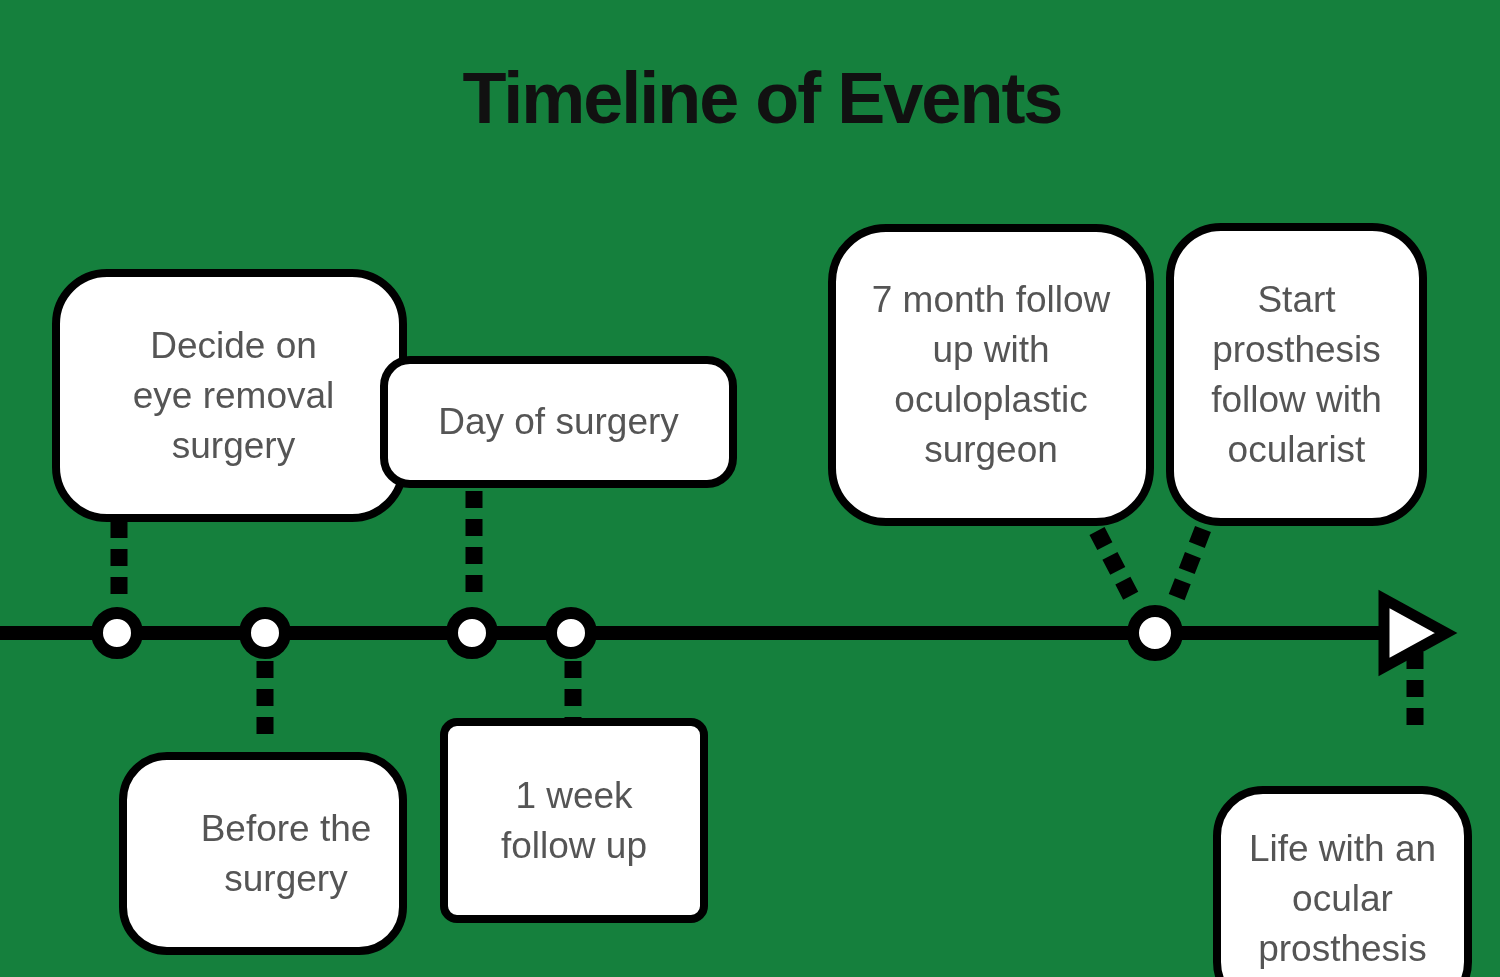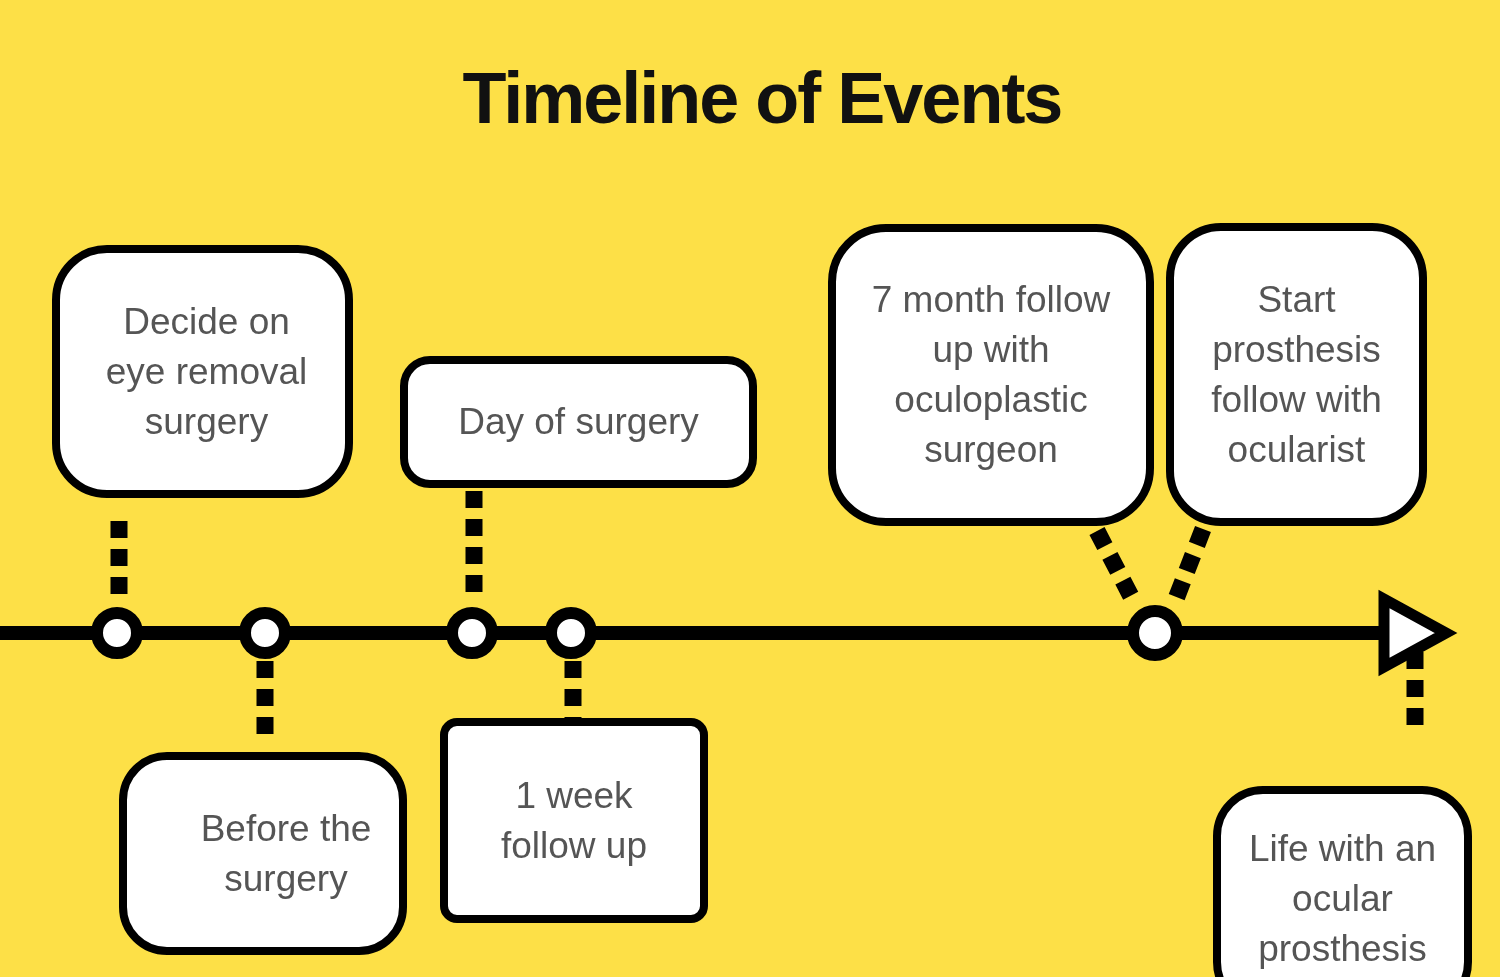--- a/index.html
+++ b/index.html
@@ -5,21 +5,21 @@
   html, body {
     margin: 0;
     padding: 0;
     background: #ffffff;
     font-family: "Liberation Sans", sans-serif;
   }
   .canvas {
     position: relative;
     width: 1500px;
     height: 977px;
-    background: #fde047;
+    background: #15803d;
     overflow: hidden;
   }
   .title {
     position: absolute;
     top: 52px;
     left: 0;
     width: 100%;
     text-align: center;
     padding-left: 24px;
     box-sizing: border-box;
@@ -65,22 +65,22 @@
     justify-content: center;
     text-align: center;
   }
   .label {
     white-space: pre-line;
     font-size: 37px;
     line-height: 50px;
     color: #555555;
     font-weight: 400;
   }
-  .b-decide   { left: 52px;   top: 245px; width: 301px; height: 253px; border-radius: 55px; padding-left: 8px; }
-  .b-day      { left: 400px;  top: 356px; width: 357px; height: 132px; border-radius: 30px; }
+  .b-decide   { left: 52px;   top: 269px; width: 355px; height: 253px; border-radius: 55px; padding-left: 8px; }
+  .b-day      { left: 380px;  top: 356px; width: 357px; height: 132px; border-radius: 30px; }
   .b-twomonth { left: 828px;  top: 224px; width: 326px; height: 302px; border-radius: 58px; }
   .b-start    { left: 1166px; top: 223px; width: 261px; height: 303px; border-radius: 55px; }
   .b-before   { left: 119px;  top: 752px; width: 288px; height: 203px; border-radius: 48px; padding-left: 46px; }
   .b-oneweek  { left: 440px;  top: 718px; width: 268px; height: 205px; border-radius: 17px; }
   .b-life     { left: 1213px; top: 750px; width: 259px; height: 226px; border-radius: 50px; margin-top: 36px; }
 </style>
 </head>
 <body>
 
 <div class="canvas">

